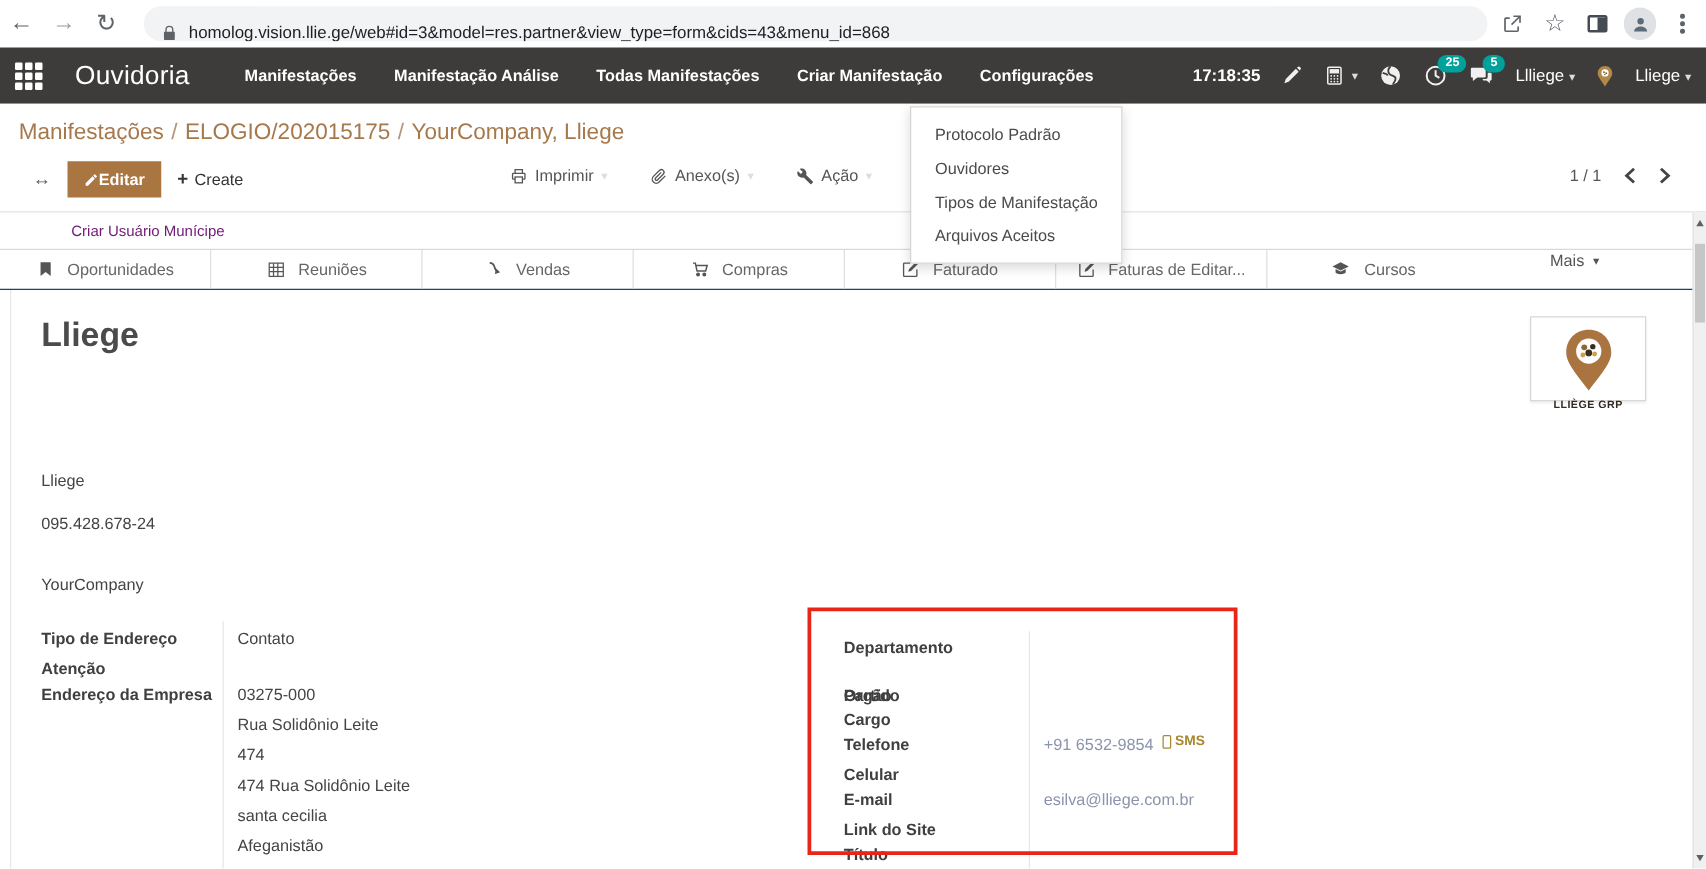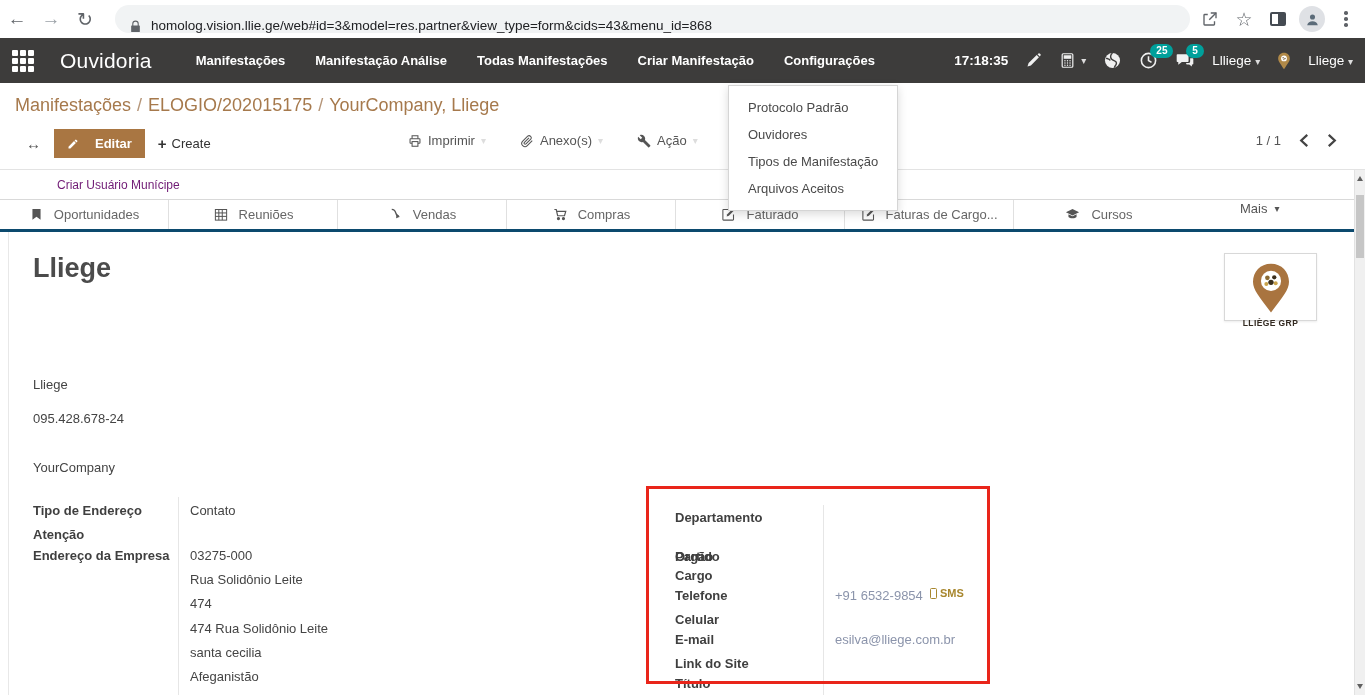--- a/index.html
+++ b/index.html
@@ -37,33 +37,33 @@
   .nav-user { font-size:13.5px; cursor:pointer; white-space:nowrap; }
   .caret { font-size:10px; color:#ddd; }
 
   
   .control-panel { position:absolute; top:83px; left:0; width:1365px; height:87px; background:#fff; border-bottom:1px solid #e3e3e3; }
   .breadcrumb { position:absolute; left:15px; top:12px; font-size:18px; color:#a6794c; }
   .breadcrumb .sep { color:#b59578; margin:0 6px; }
   .breadcrumb .bc { cursor:pointer; }
   .cp-buttons { position:absolute; left:26px; top:46px; display:flex; align-items:center; gap:13px; }
   .exchange-ico { color:#555; font-size:15px; cursor:pointer; }
-  .btn-edit { background:#a97642; color:#fff; border:none; font-size:13px; font-weight:700; padding:7px 13px; cursor:pointer; display:flex; align-items:center; gap:16px; font-family:inherit; }
+  .btn-edit { background:#a97642; color:#fff; border:none; font-size:13px; font-weight:700; padding:7px 13px; cursor:pointer; display:flex; align-items:center; gap:0; font-family:inherit; }
   .btn-create { background:none; border:none; color:#333; font-size:13px; cursor:pointer; display:flex; align-items:center; gap:5px; font-family:inherit; }
   .plus { font-weight:700; font-size:15px; }
   .cp-center { position:absolute; left:408px; top:50px; display:flex; align-items:center; gap:34px; color:#555; }
   .cp-drop { display:flex; align-items:center; gap:6px; font-size:13px; cursor:pointer; }
   .pager { position:absolute; right:28px; top:50px; display:flex; align-items:center; gap:18px; color:#555; }
   .pager .pg { font-size:13px; }
   .pager svg { cursor:pointer; color:#444; }
 
   
   .create-user-row { position:absolute; top:171px; left:0; width:1365px; height:29px; background:#fff; border-bottom:1px solid #d9d9d9; display:flex; align-items:center; }
   .create-user-link { margin-left:57px; font-size:12px; color:#701a75; cursor:pointer; }
-  .stat-row { position:absolute; top:200px; left:0; width:1365px; height:32px; background:#fff; border-bottom:3px solid #0c4a6e; display:flex; }
+  .stat-row { position:absolute; top:200px; left:0; width:1365px; height:32px; background:#fff; border-bottom:1px solid #0c4a6e; display:flex; }
   .stat-btn { width:169px; border-right:1px solid #e0e0e0; display:flex; align-items:center; justify-content:center; gap:10px; color:#666; font-size:13px; cursor:pointer; overflow:hidden; white-space:nowrap; }
   .stat-btn svg { color:#555; flex:none; }
   .more-btn { position:absolute; left:1240px; top:1px; display:flex; align-items:center; gap:7px; font-size:13px; color:#555; cursor:pointer; }
 
   
   .sheet { position:absolute; top:232px; left:0; width:1365px; height:463px; background:#fff; }
   .sheet-left-line { position:absolute; left:8px; top:232px; width:1px; height:463px; background:#e8e8e8; }
   .rec-title { position:absolute; left:33px; top:253px; font-size:27px; font-weight:600; color:#4b4b4b; }
   .plain-val { position:absolute; font-size:13px; color:#444; white-space:nowrap; }
   .logo-box { position:absolute; left:1224px; top:253px; width:93px; height:68px; background:#fff; border:1px solid #d8d8d8; box-shadow:0 1px 2px rgba(0,0,0,.08); }
@@ -306,21 +306,21 @@
           <path d="M20 12v8a1 1 0 0 1-1 1H4a1 1 0 0 1-1-1V5a1 1 0 0 1 1-1h8"></path>
           <path d="M9 15l1-3.5L19.5 2 22 4.5 12.5 14z" fill="currentColor" stroke="none"></path>
         </svg>
       <span>Faturado</span>
     </div>
     <div class="stat-btn">
       <svg width="15" height="15" viewBox="0 0 24 24" fill="none" stroke="currentColor" stroke-width="1.7">
           <path d="M20 12v8a1 1 0 0 1-1 1H4a1 1 0 0 1-1-1V5a1 1 0 0 1 1-1h8"></path>
           <path d="M9 15l1-3.5L19.5 2 22 4.5 12.5 14z" fill="currentColor" stroke="none"></path>
         </svg>
-      <span>Faturas de Cargo...</span>
+      <span>Faturas de Editar...</span>
     </div>
     <div class="stat-btn" style="border-right:none;">
       <svg width="17" height="15" viewBox="0 0 24 24" fill="currentColor">
           <path d="M12 3 1.5 8.2 12 13.4l10.5-5.2z"></path>
           <path d="M5.5 11.5v4.2c0 1.3 2.9 2.4 6.5 2.4s6.5-1.1 6.5-2.4v-4.2l-6.5 3.2z"></path>
         </svg>
       <span>Cursos</span>
     </div>
     <div class="more-btn">
       <span>Mais</span>

